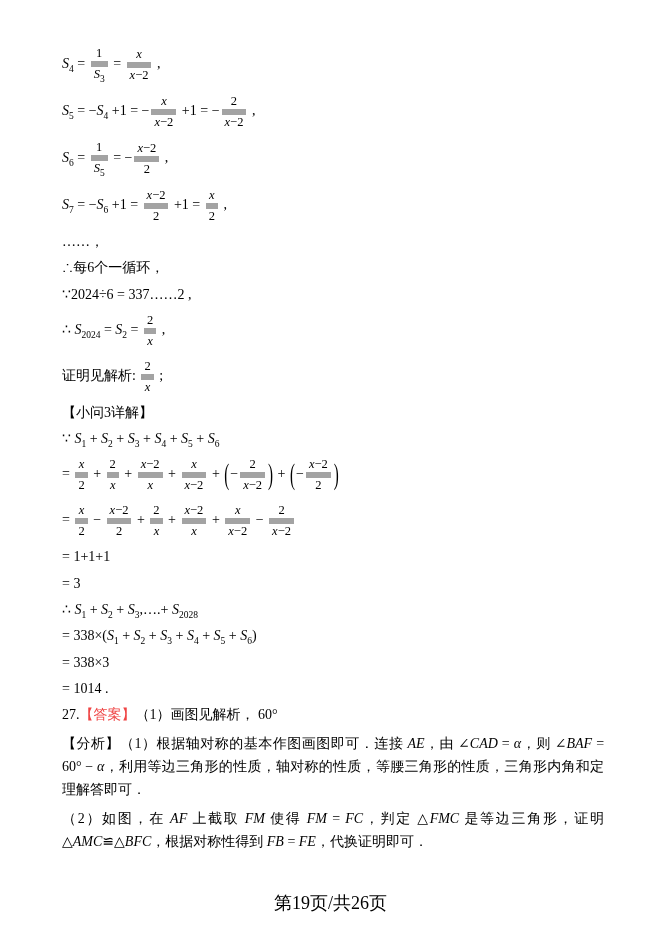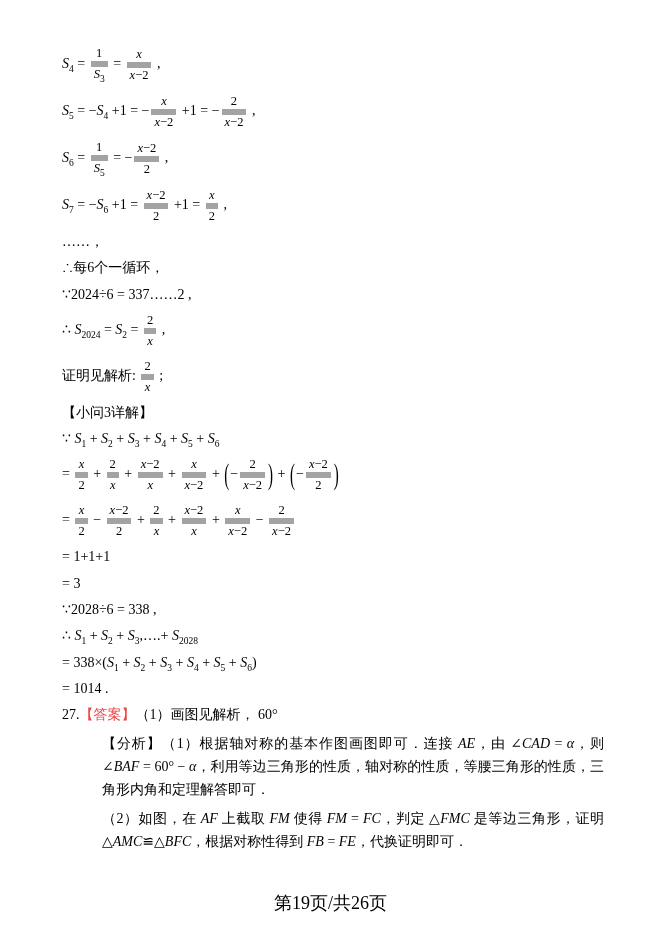--- a/index.html
+++ b/index.html
@@ -7,21 +7,21 @@
     width:661px;height:935px;background:#ffffff;color:#000;
     font-family:"Liberation Serif","DejaVu Serif",serif;
     position:relative;overflow:hidden;
   }
   .page{position:absolute;inset:0;}
   .content{
     position:absolute;left:62px;top:44px;width:542px;
     font-size:14px;
   }
   .line{margin-bottom:6px;line-height:1.45;}
-  .line.para{text-align:justify;line-height:1.65;margin-left:40px;}
+  .line.para{text-align:justify;line-height:1.65;}
   .it{font-style:italic;}
   sub{font-size:9.5px;line-height:1;}
   .frac{
     display:inline-block;vertical-align:middle;text-align:center;
     font-size:12.5px;line-height:1.2;margin:2px 2px;
   }
   .frac .num{display:block;padding:0 3px;}
   .frac .den{display:block;border-top:6px solid #a3a3a3;padding:0 3px;}
   .bigp{
     display:inline-block;transform:scaleY(2.0);transform-origin:center;
@@ -45,23 +45,23 @@
       <div class="line"><span>∴每6个一循环，</span></div>
       <div class="line"><span>∵2024÷6 = 337……2 ,</span></div>
       <div class="line"><span>∴ </span><span class="it">S</span><sub>2024</sub><span> = </span><span class="it">S</span><sub>2</sub><span> = </span><span class="frac"><span class="num"><span>2</span></span><span class="den"><span class="it">x</span></span></span><span> ,</span></div>
       <div class="line"><span>证明见解析: </span><span class="frac"><span class="num"><span>2</span></span><span class="den"><span class="it">x</span></span></span><span> ;</span></div>
       <div class="line"><span>【小问3详解】</span></div>
       <div class="line"><span>∵ </span><span class="it">S</span><sub>1</sub><span> + </span><span class="it">S</span><sub>2</sub><span> + </span><span class="it">S</span><sub>3</sub><span> + </span><span class="it">S</span><sub>4</sub><span> + </span><span class="it">S</span><sub>5</sub><span> + </span><span class="it">S</span><sub>6</sub></div>
       <div class="line"><span>= </span><span class="frac"><span class="num"><span class="it">x</span></span><span class="den"><span>2</span></span></span><span> + </span><span class="frac"><span class="num"><span>2</span></span><span class="den"><span class="it">x</span></span></span><span> + </span><span class="frac"><span class="num"><span class="it">x</span><span>−2</span></span><span class="den"><span class="it">x</span></span></span><span> + </span><span class="frac"><span class="num"><span class="it">x</span></span><span class="den"><span class="it">x</span><span>−2</span></span></span><span> + </span><span class="bigp">(</span><span>−</span><span class="frac"><span class="num"><span>2</span></span><span class="den"><span class="it">x</span><span>−2</span></span></span><span class="bigp">)</span><span> + </span><span class="bigp">(</span><span>−</span><span class="frac"><span class="num"><span class="it">x</span><span>−2</span></span><span class="den"><span>2</span></span></span><span class="bigp">)</span></div>
       <div class="line"><span>= </span><span class="frac"><span class="num"><span class="it">x</span></span><span class="den"><span>2</span></span></span><span> − </span><span class="frac"><span class="num"><span class="it">x</span><span>−2</span></span><span class="den"><span>2</span></span></span><span> + </span><span class="frac"><span class="num"><span>2</span></span><span class="den"><span class="it">x</span></span></span><span> + </span><span class="frac"><span class="num"><span class="it">x</span><span>−2</span></span><span class="den"><span class="it">x</span></span></span><span> + </span><span class="frac"><span class="num"><span class="it">x</span></span><span class="den"><span class="it">x</span><span>−2</span></span></span><span> − </span><span class="frac"><span class="num"><span>2</span></span><span class="den"><span class="it">x</span><span>−2</span></span></span></div>
       <div class="line"><span>= 1+1+1</span></div>
       <div class="line"><span>= 3</span></div>
-      <div class="line"><span>∵2028÷6 = 338 ,</span></div>
       <div class="line"><span>∴ </span><span class="it">S</span><sub>1</sub><span> + </span><span class="it">S</span><sub>2</sub><span> + </span><span class="it">S</span><sub>3</sub><span>,….+ </span><span class="it">S</span><sub>2028</sub></div>
       <div class="line"><span>= 338×(</span><span class="it">S</span><sub>1</sub><span> + </span><span class="it">S</span><sub>2</sub><span> + </span><span class="it">S</span><sub>3</sub><span> + </span><span class="it">S</span><sub>4</sub><span> + </span><span class="it">S</span><sub>5</sub><span> + </span><span class="it">S</span><sub>6</sub><span>)</span></div>
+      <div class="line"><span>= 338×3</span></div>
       <div class="line"><span>= 1014 .</span></div>
       <div class="line"><span>27.</span><span style="color: #ef4444;">【答案】</span><span>（1）画图见解析，  60°</span></div>
       <div class="line para"><span>【分析】（1）根据轴对称的基本作图画图即可．连接 </span><span class="it">AE</span><span>，由 </span><span class="it">∠CAD</span><span> = </span><span class="it">α</span><span>，则 </span><span class="it">∠BAF</span><span> = 60° − </span><span class="it">α</span><span>，利用等边三角形的性质，轴对称的性质，等腰三角形的性质，三角形内角和定理解答即可．</span></div>
       <div class="line para"><span>（2）如图，在 </span><span class="it">AF</span><span> 上截取 </span><span class="it">FM</span><span> 使得 </span><span class="it">FM</span><span> = </span><span class="it">FC</span><span>，判定 △</span><span class="it">FMC</span><span> 是等边三角形，证明 △</span><span class="it">AMC</span><span>≌△</span><span class="it">BFC</span><span>，根据对称性得到 </span><span class="it">FB</span><span> = </span><span class="it">FE</span><span>，代换证明即可．</span></div>
     </div>
   <div class="footer">
     <span>第19页/共26页</span>
   </div>
 </div>
 

